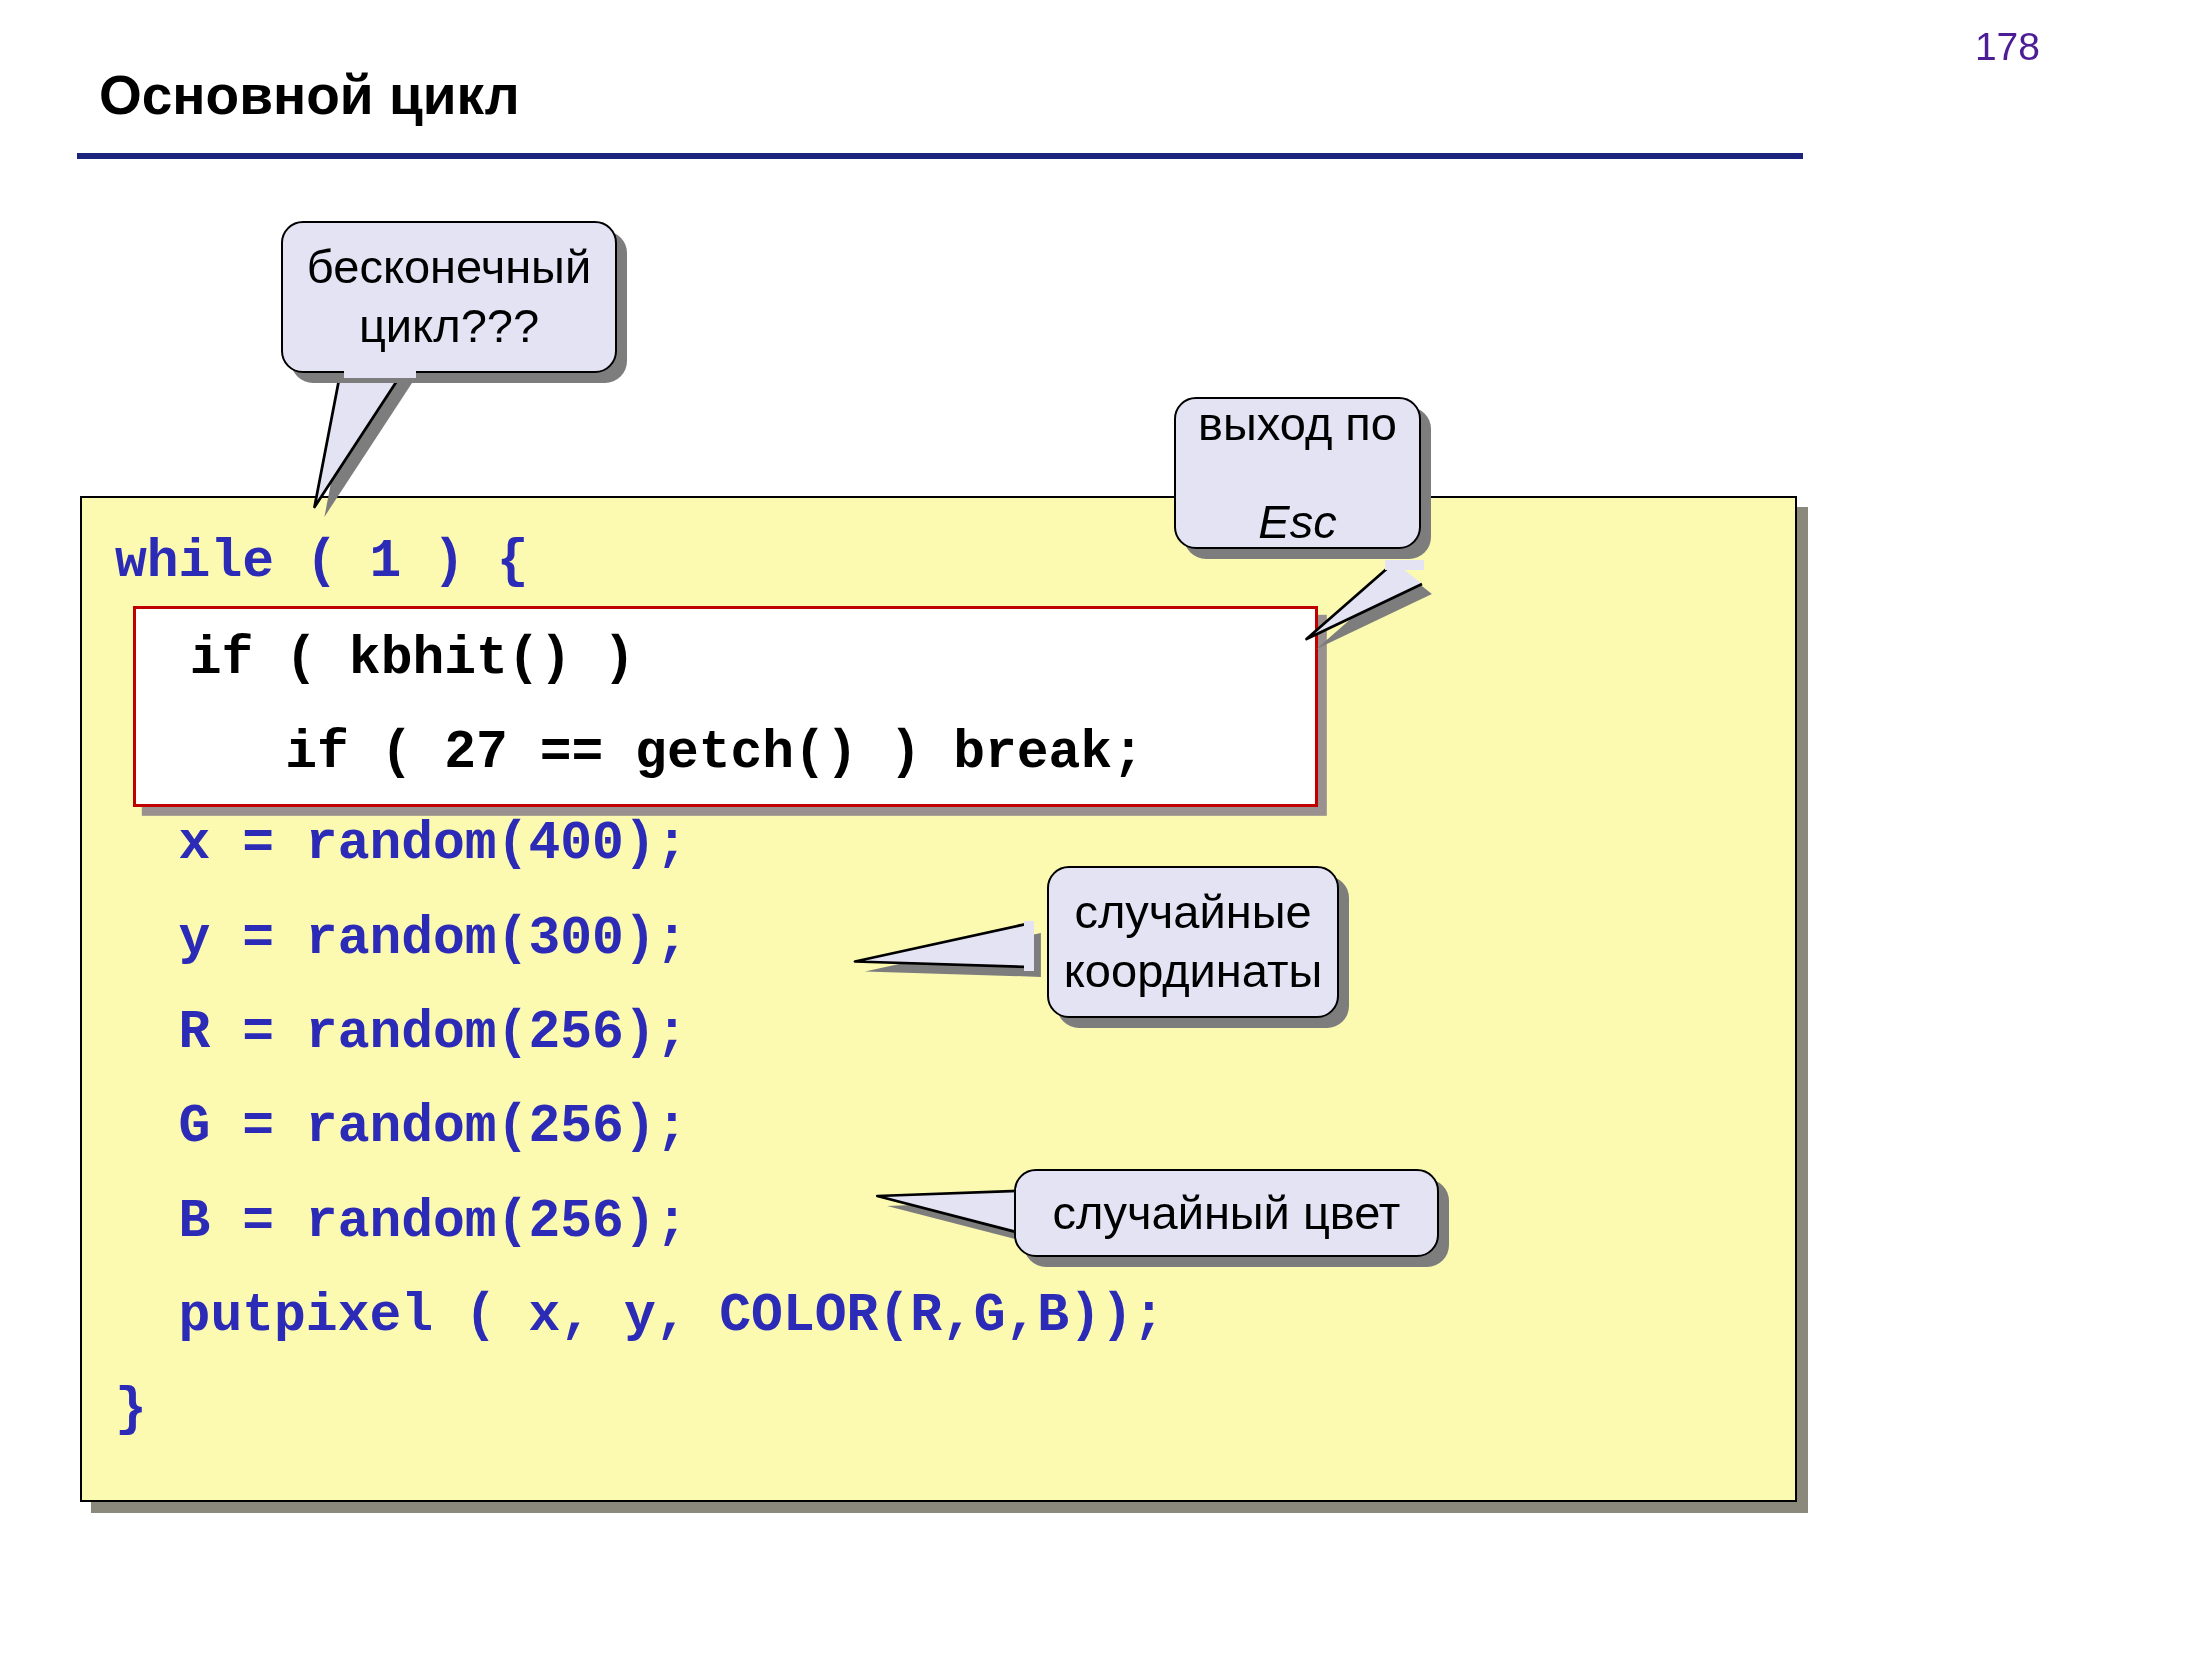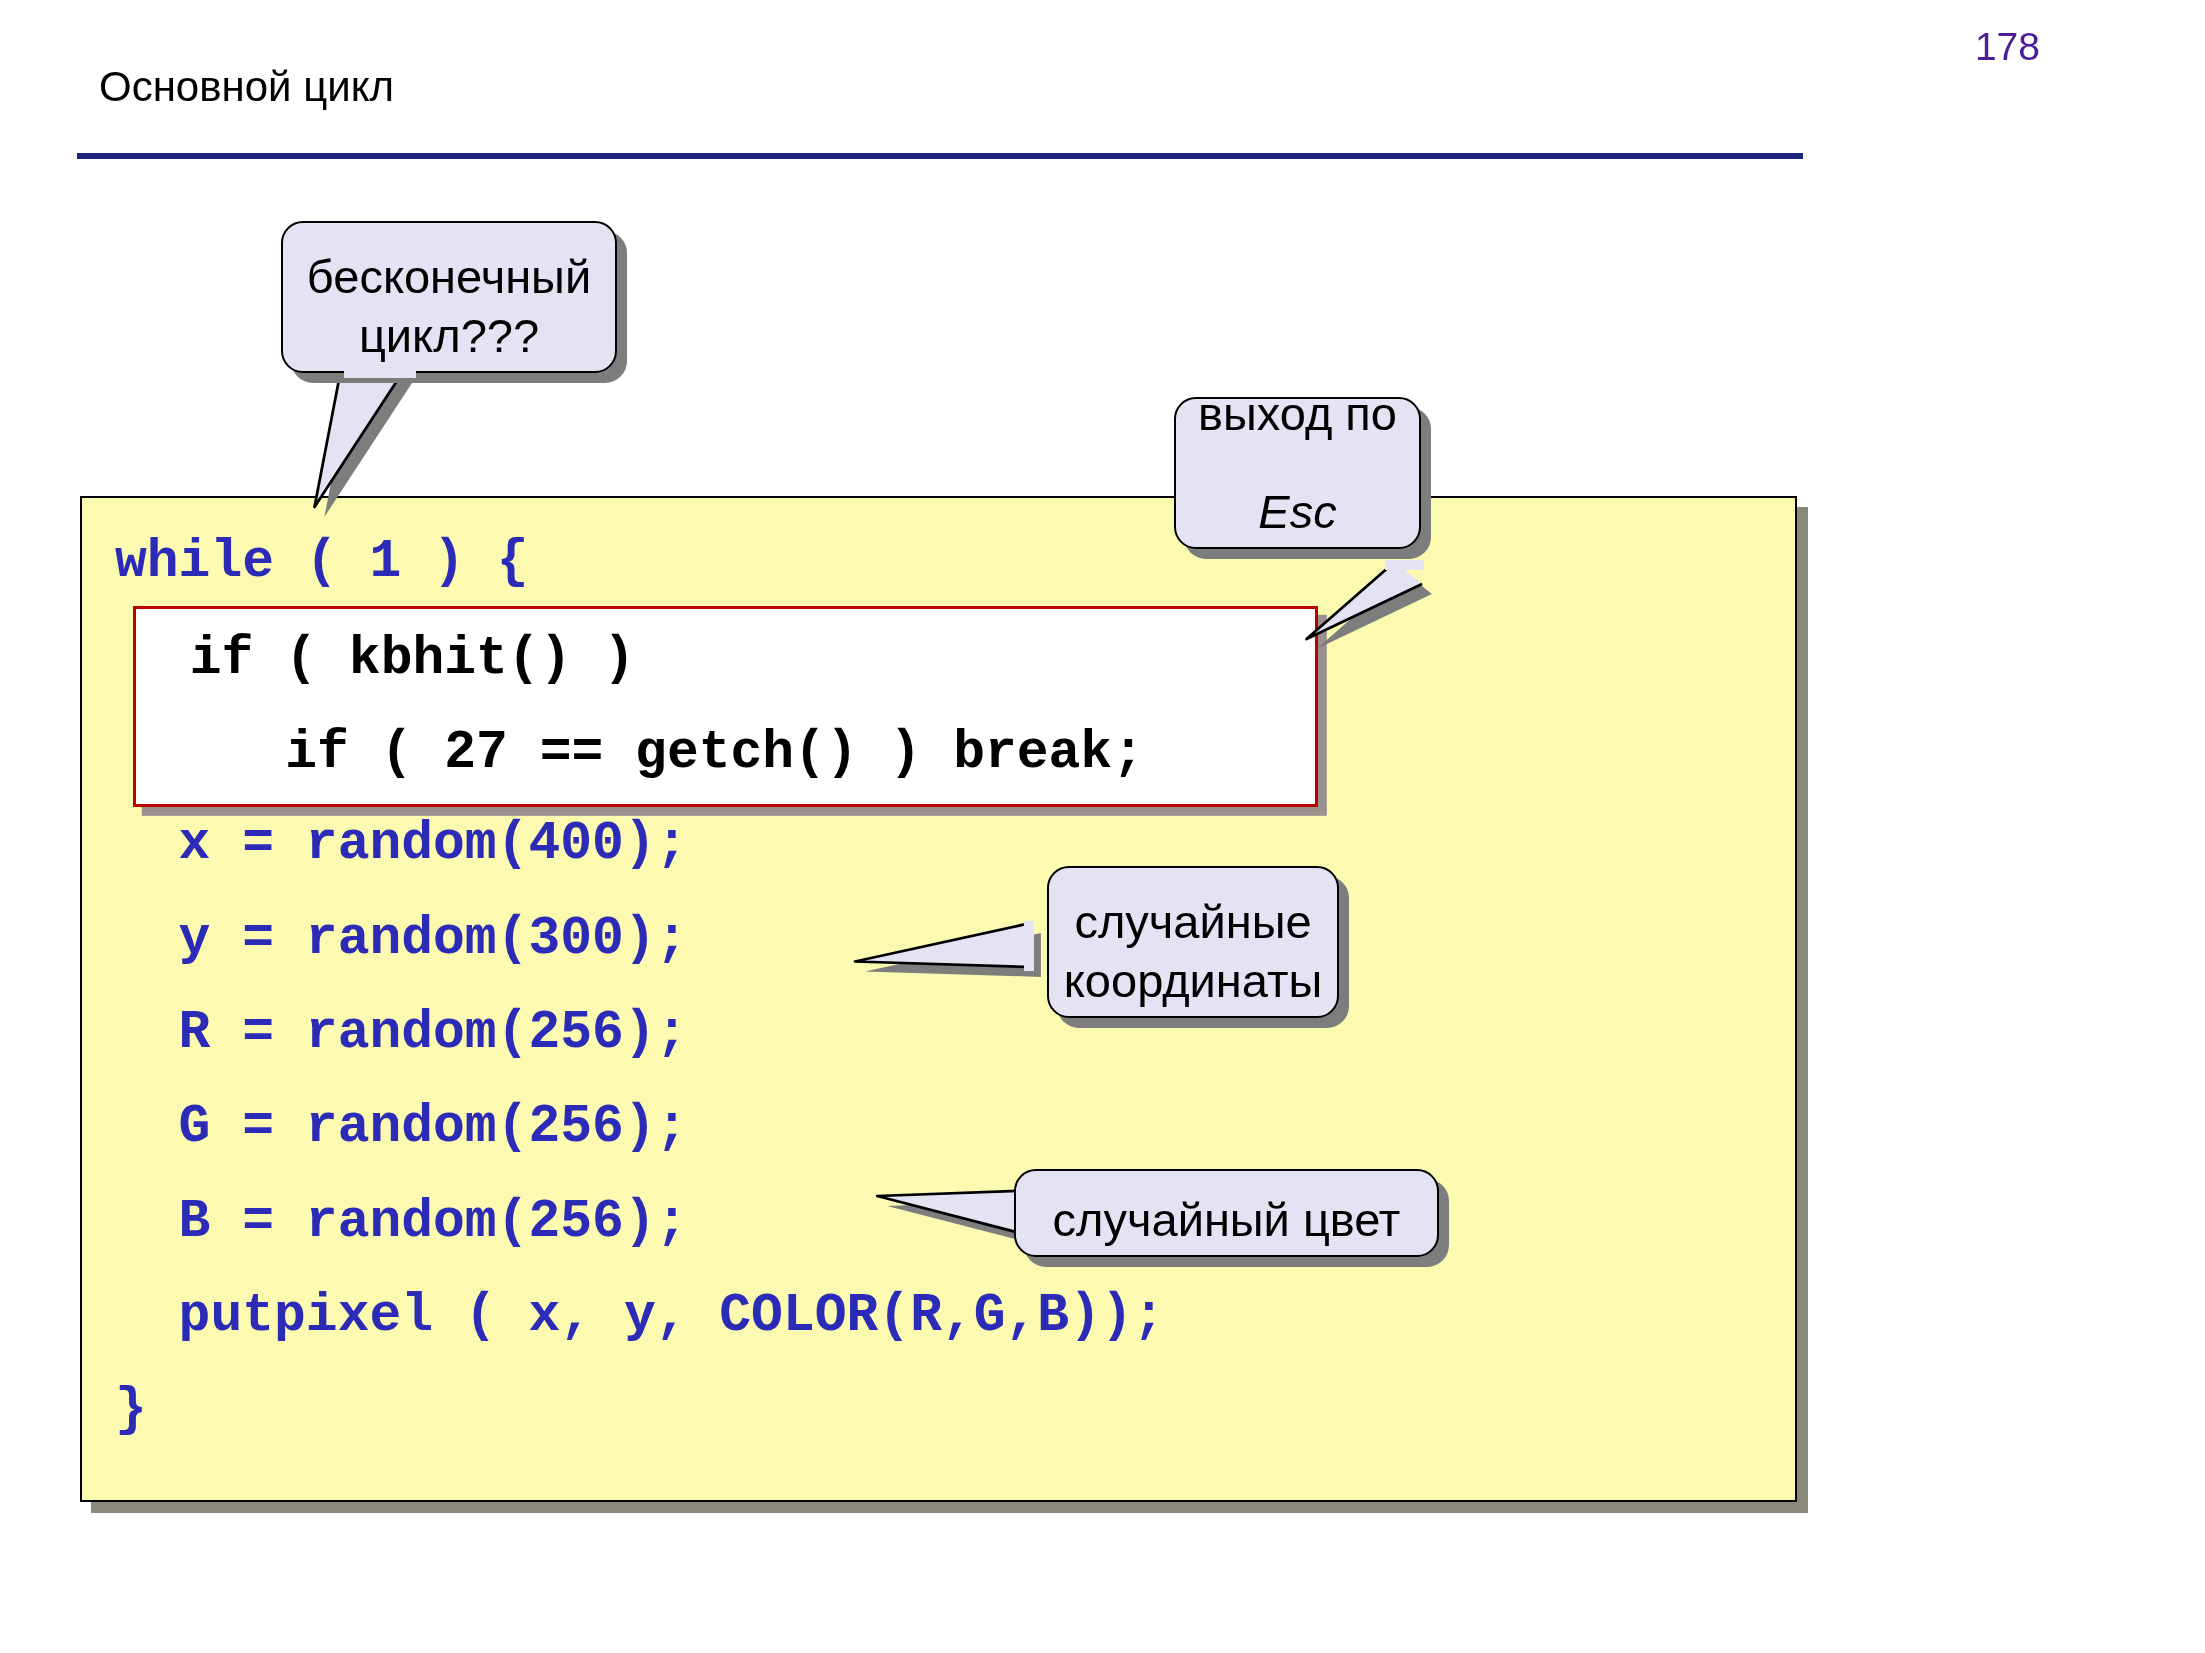--- a/index.html
+++ b/index.html
@@ -22,22 +22,22 @@
     top: 25px;
     right: 165px;
     font-size: 39px;
     color: #4c1d95;
   }
 
   .heading {
     position: absolute;
     left: 99px;
     top: 63px;
-    font-size: 42px;
-    font-weight: normal;
+    font-size: 55px;
+    font-weight: bold;
     color: #000;
   }
   .heading-rule {
     position: absolute;
     left: 77px;
     top: 153px;
     width: 1726px;
     height: 5.5px;
     background: #1c247e;
   }
@@ -46,21 +46,21 @@
     position: absolute;
     background: #e3e3f4;
     border: 2.8px solid #000;
     border-radius: 22px;
     box-shadow: 10px 10px 0 0 #7d7d7d;
     font-size: 47px;
     color: #000;
     display: flex;
     flex-direction: column;
     align-items: center;
-    justify-content: flex-end;
+    justify-content: center;
     line-height: 1.25;
     text-align: center;
     padding: 5.5px 16.5px;
     box-sizing: border-box;
   }
   .bubble .italic { font-style: italic; margin-top: 39px; }
 
   .tail-svg {
     position: absolute;
     overflow: visible;

